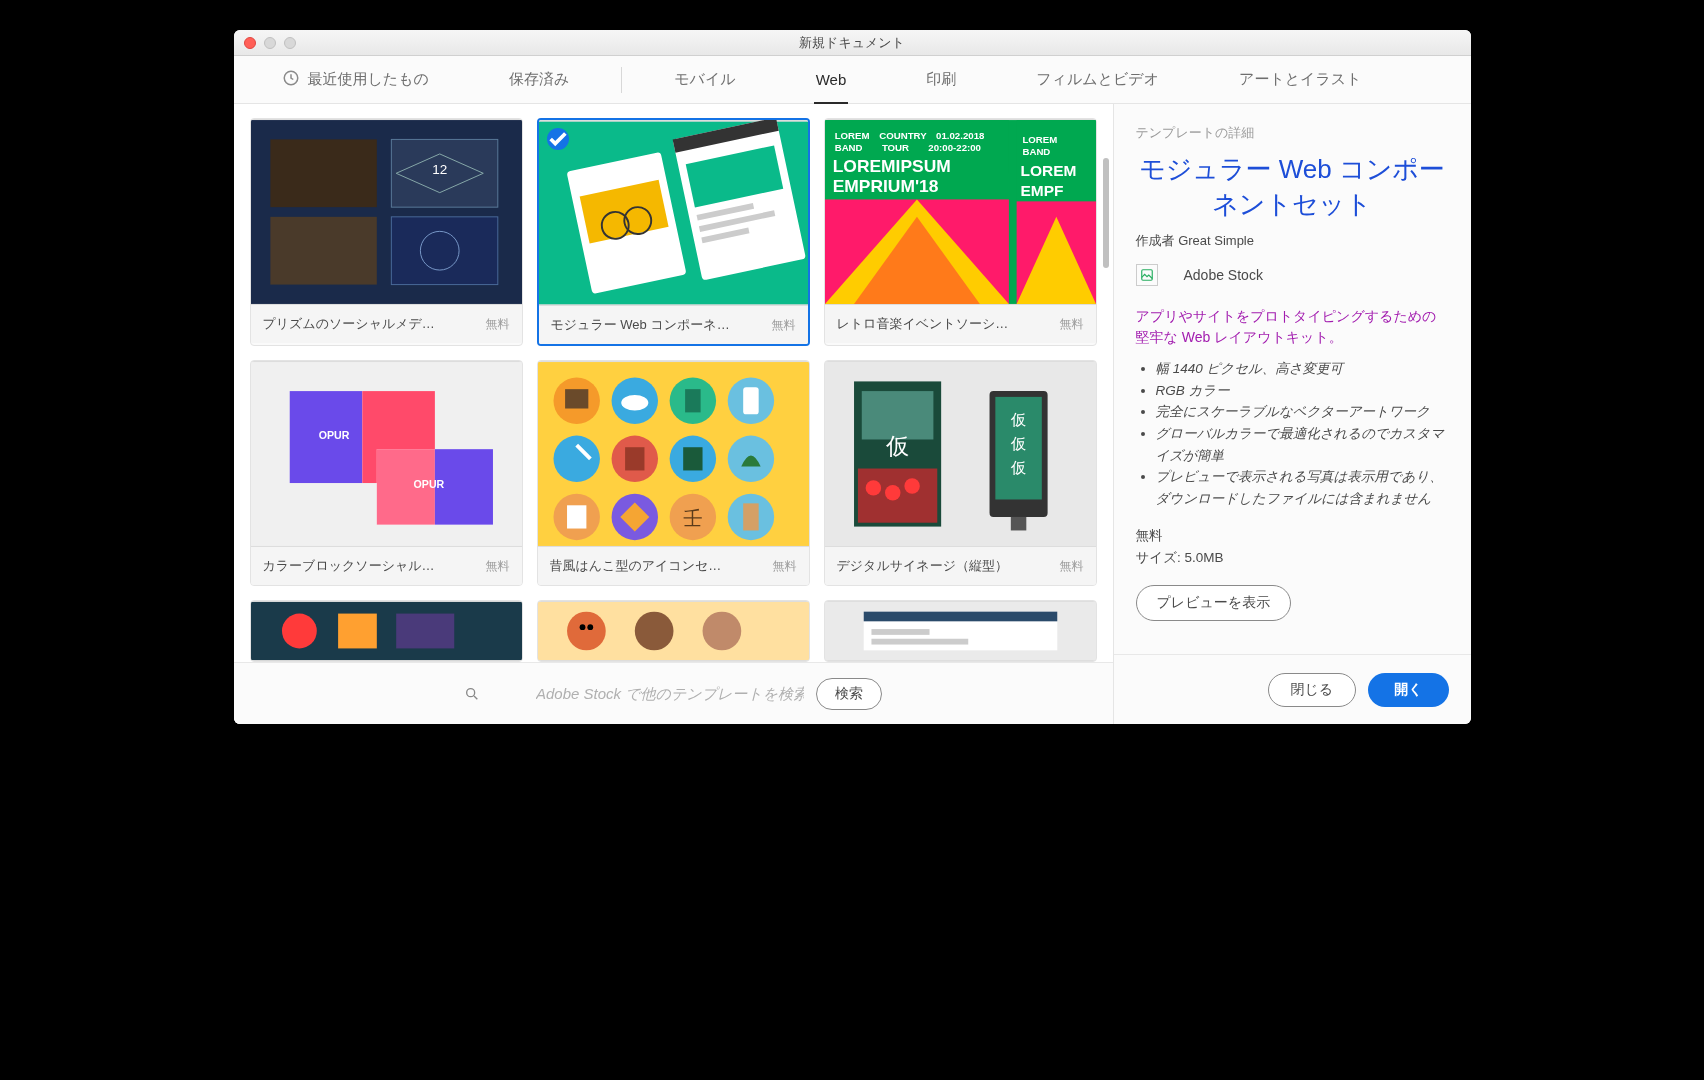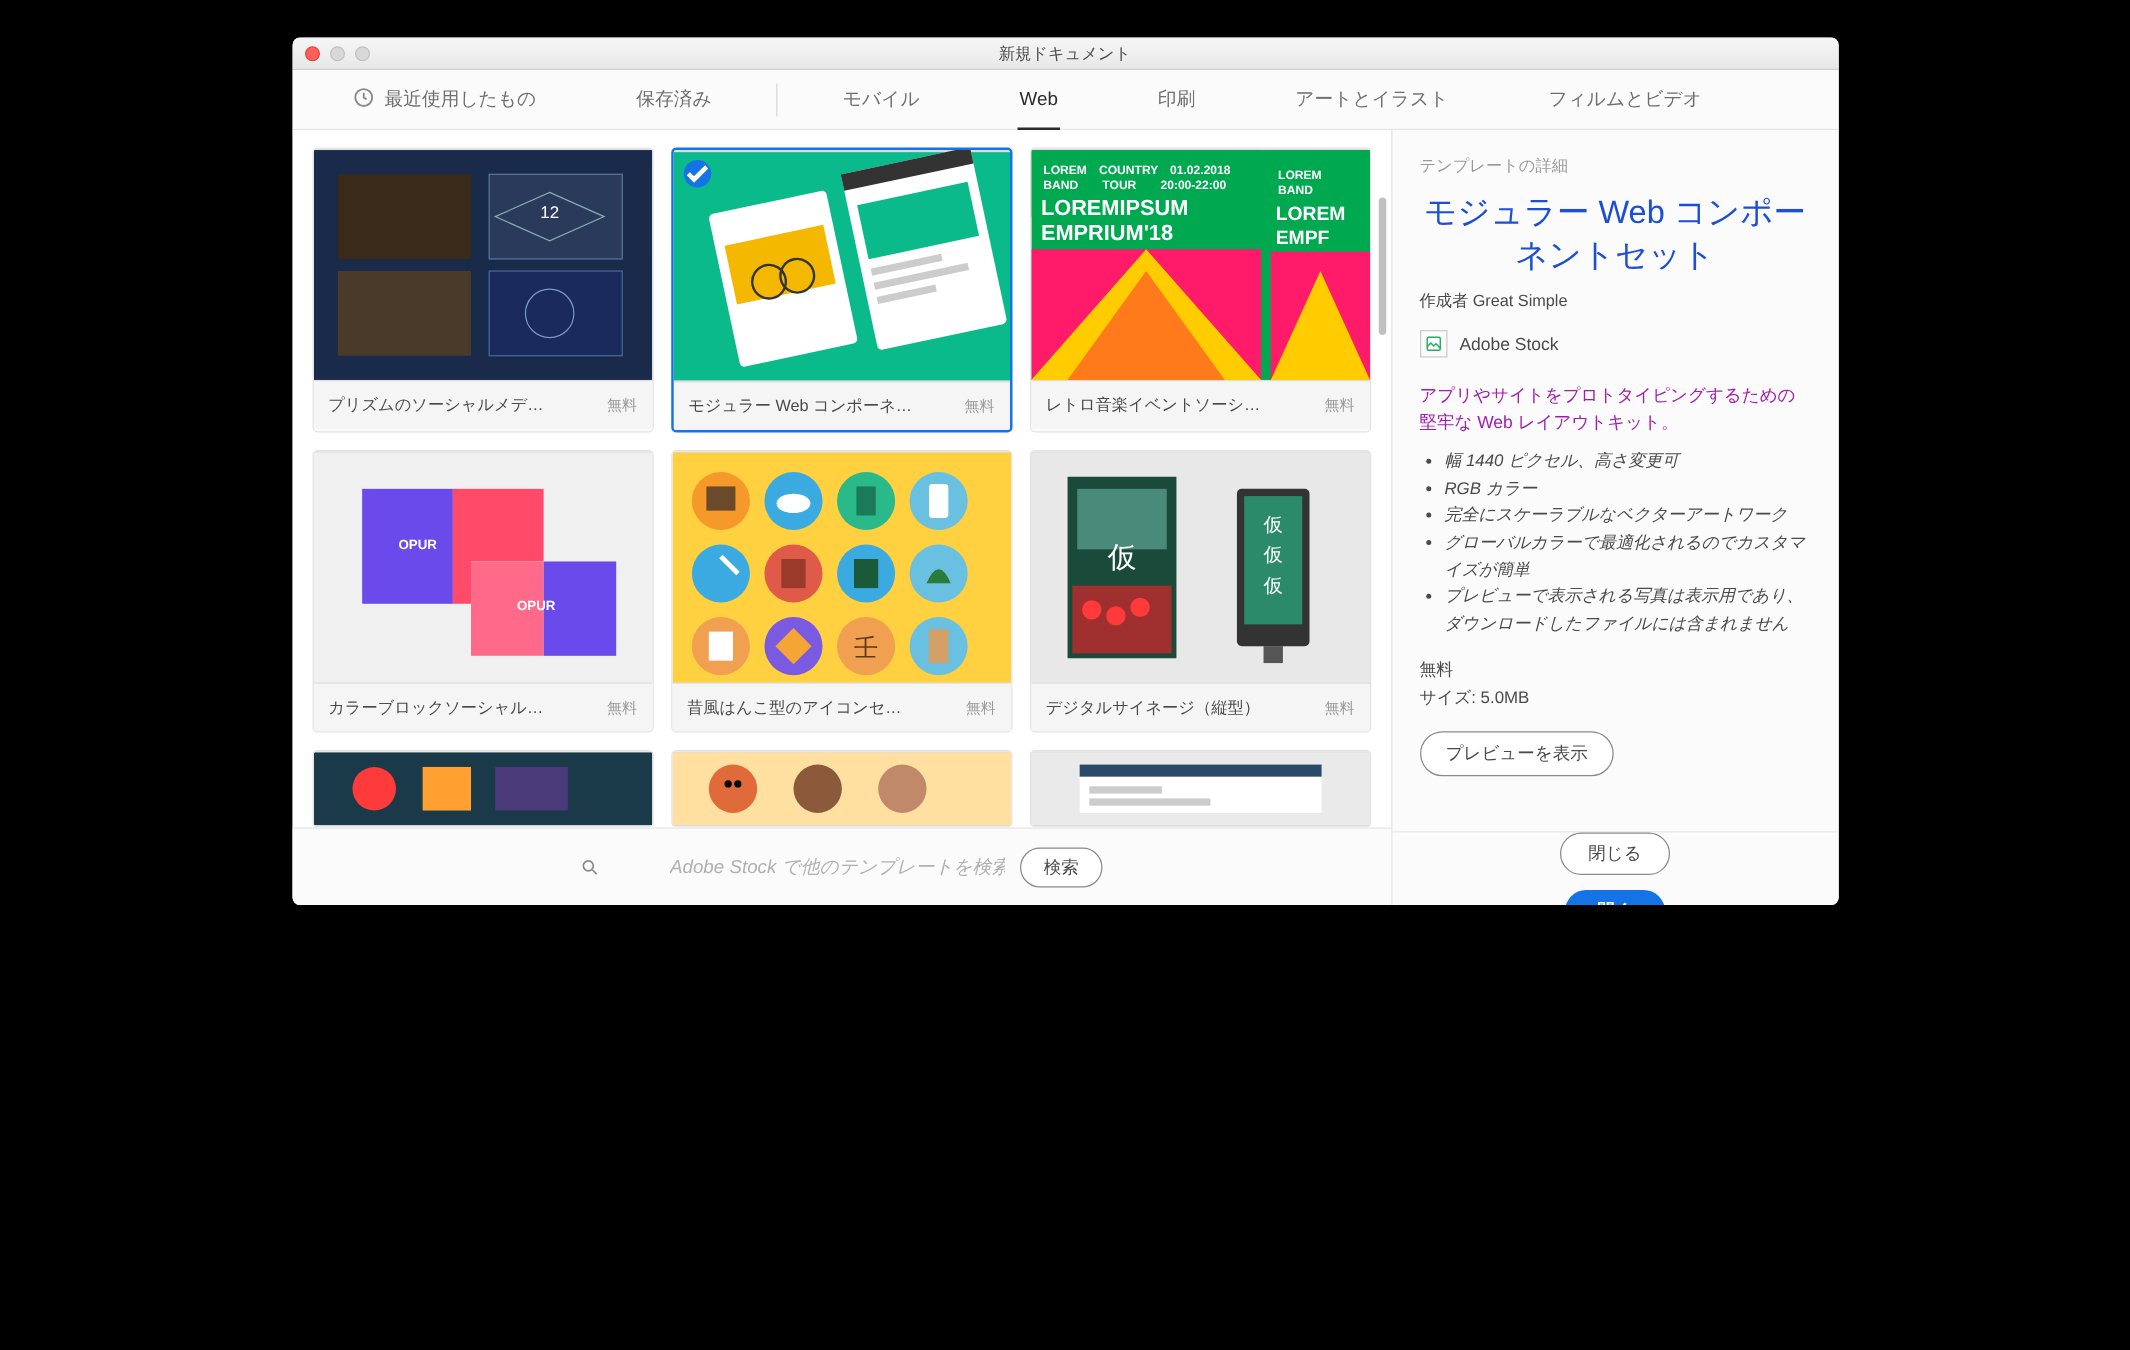--- a/index.html
+++ b/index.html
@@ -35,27 +35,27 @@
 .search-field { display: flex; align-items: center; gap: 8px; width: 340px; }
 .search-field input { border: none; background: transparent; font-size: 15px; color: #4a4a4a; outline: none; flex: 1; font-style: italic; margin-left: 48px; }
 .search-field input::placeholder { color: #b0b0b0; }
 .search-icon { width: 16px; height: 16px; color: #888; }
 .pill-btn { border: 1px solid #8a8a8a; background: #fff; color: #4a4a4a; font-size: 14px; padding: 6px 18px; border-radius: 18px; cursor: pointer; }
 .sidebar { width: 358px; border-left: 1px solid #e5e5e5; background: #fbfbfb; display: flex; flex-direction: column; }
 .side-body { flex: 1; padding: 20px 22px; overflow: auto; }
 .side-label { font-size: 13px; color: #9a9a9a; margin-bottom: 10px; }
 .side-title { font-size: 26px; color: #1d4ed8; line-height: 1.35; margin-bottom: 10px; text-align: center; }
 .side-author { font-size: 13px; color: #4a4a4a; margin-bottom: 14px; }
-.stock-row { display: flex; align-items: center; gap: 10px; font-size: 14px; color: #4a4a4a; margin-bottom: 20px; }
+.stock-row { display: flex; align-items: center; gap: 26px; font-size: 14px; color: #4a4a4a; margin-bottom: 20px; }
 .stock-icon { width: 22px; height: 22px; border: 1px solid #ccc; display: flex; align-items: center; justify-content: center; color: #27ae60; font-size: 11px; }
 .side-desc { font-size: 14px; color: #a21caf; line-height: 1.5; margin-bottom: 10px; }
 .side-list { list-style: disc; padding-left: 20px; font-size: 13.5px; color: #4a4a4a; line-height: 1.6; margin-bottom: 16px; font-style: italic; }
 .side-meta { font-size: 13.5px; color: #4a4a4a; line-height: 1.6; margin-bottom: 16px; }
 .preview-btn { border: 1px solid #8a8a8a; background: #fff; color: #4a4a4a; font-size: 14px; padding: 8px 20px; border-radius: 20px; cursor: pointer; font-weight: 500; }
-.side-footer { height: 59px; border-top: 1px solid #e8e8e8; display: flex; align-items: center; justify-content: flex-start; gap: 12px; padding: 0 22px; flex-direction: column; }
+.side-footer { height: 70px; border-top: 1px solid #e8e8e8; display: flex; align-items: center; justify-content: flex-end; gap: 12px; padding: 0 22px; }
 .btn-secondary { border: 1px solid #8a8a8a; background: #fff; color: #4a4a4a; font-size: 14px; padding: 7px 22px; border-radius: 18px; cursor: pointer; font-weight: 500; }
 .btn-primary { border: none; background: #1473e6; color: #fff; font-size: 14px; padding: 8px 26px; border-radius: 18px; cursor: pointer; font-weight: 600; }
 .partial-row .thumb { height: 60px; }
 .clock-icon svg { width: 18px; height: 18px; }
 </style>
 </head>
 <body>
 
 <div class="window">
   <div class="titlebar">
@@ -84,24 +84,24 @@
     <div class="tab">
         <span>モバイル</span>
       </div>
     <div class="tab active">
         <span>Web</span>
       </div>
     <div class="tab">
         <span>印刷</span>
       </div>
     <div class="tab">
+        <span>フィルムとビデオ</span>
+      </div>
+    <div class="tab">
         <span>アートとイラスト</span>
-      </div>
-    <div class="tab">
-        <span>フィルムとビデオ</span>
       </div>
   </div>
 
   <div class="content">
     <div class="main">
       <div class="grid-wrap">
         <div class="grid" id="template-grid">
             <div class="card">
               <div class="thumb">
                 <svg viewBox="0 0 280 190">

